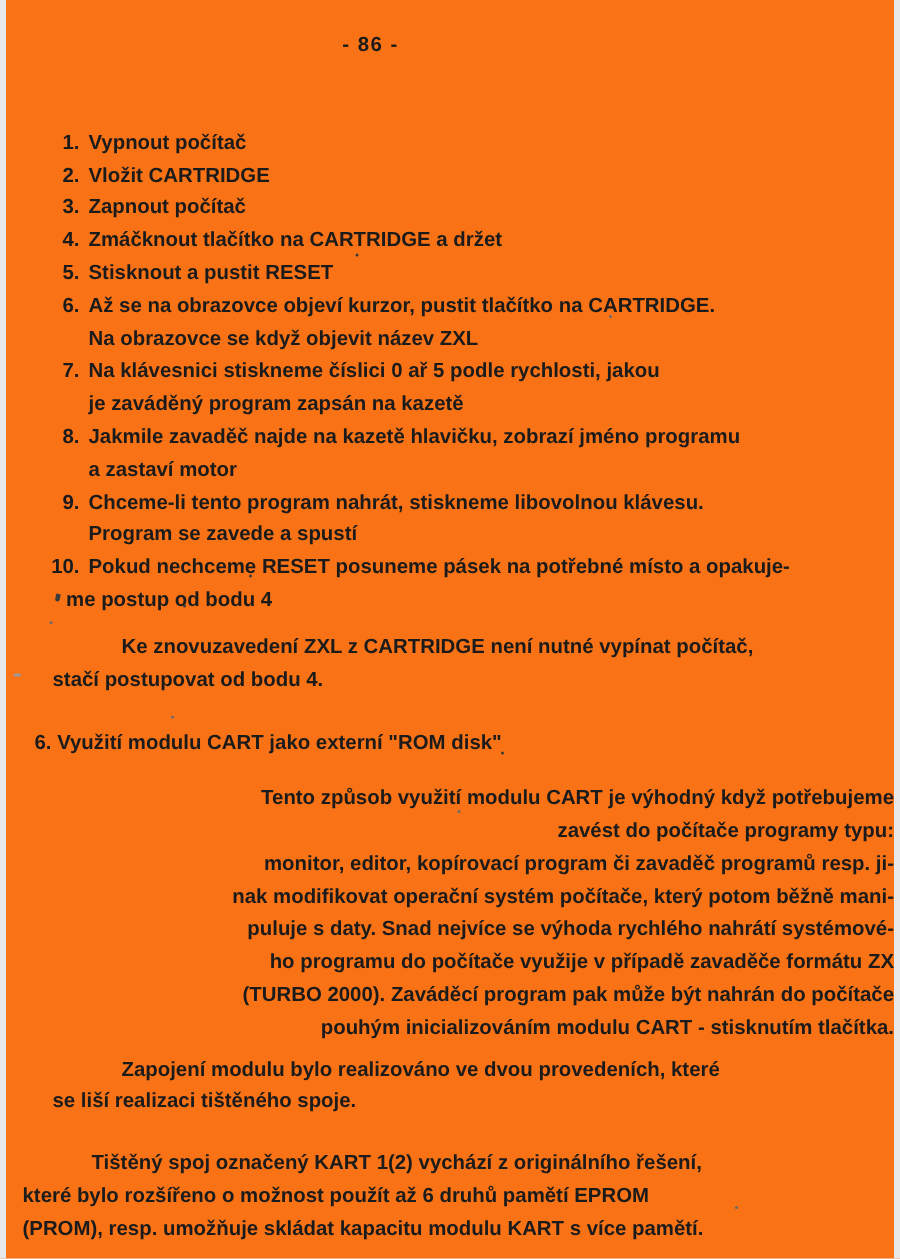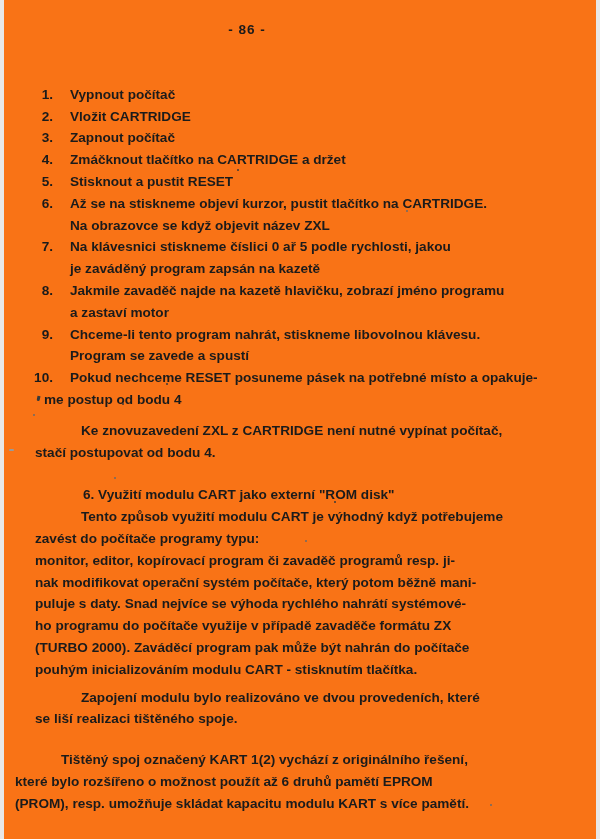--- a/index.html
+++ b/index.html
@@ -18,49 +18,49 @@
     padding-top:19px;
     height:21.8px;line-height:21.8px;
     text-align:center;
     padding-right:106px;
     letter-spacing:1px;
     white-space:pre;
   }
   .list{margin-top:43px;padding-left:25px;}
   .row{display:flex;height:21.8px;line-height:21.8px;white-space:pre;}
   .num{flex:none;width:24px;text-align:right;}
-  .txt{margin-left:17px;}
+  .txt{margin-left:6px;}
   .txt.pull{margin-left:-9px;}
   .para{padding-left:31px;}
   .line{height:21.8px;line-height:21.8px;white-space:pre;}
   .ind{padding-left:46px;}
   .p-reload{margin-top:9px;}
-  .heading{margin-top:21px;padding-left:36px;height:21.8px;line-height:21.8px;white-space:pre;margin-left:43px;}
-  .p-usage{}
+  .heading{margin-top:21px;padding-left:19px;height:21.8px;line-height:21.8px;white-space:pre;}
+  .p-usage{margin-top:15px;text-align:right;}
   .p-versions{margin-top:6px;}
   .p-kart{margin-top:19px;padding-left:11px;}
   .noise{position:absolute;background:#3a3a3a;width:2px;height:2px;border-radius:50%;}
   .noise.comma{width:3px;height:5px;border-radius:0 0 3px 3px;transform:rotate(12deg);}
   .noise.dash{width:5px;height:2px;background:#9a9a9a;border-radius:1px;}
   .noise.soft{background:#6a6a6a;}
 </style>
 </head>
 <body>
 
 <div class="page">
 
   <div class="pageno">- 86 -</div>
 
   <div class="list">
     <div class="row"><span class="num">1.</span><span class="txt">Vypnout počítač</span></div>
     <div class="row"><span class="num">2.</span><span class="txt">Vložit CARTRIDGE</span></div>
     <div class="row"><span class="num">3.</span><span class="txt">Zapnout počítač</span></div>
     <div class="row"><span class="num">4.</span><span class="txt">Zmáčknout tlačítko na CARTRIDGE a držet</span></div>
     <div class="row"><span class="num">5.</span><span class="txt">Stisknout a pustit RESET</span></div>
-    <div class="row"><span class="num">6.</span><span class="txt">Až se na stiskneme objeví kurzor, pustit tlačítko na CARTRIDGE.</span></div>
+    <div class="row"><span class="num">6.</span><span class="txt">Až se na obrazovce objeví kurzor, pustit tlačítko na CARTRIDGE.</span></div>
     <div class="row"><span class="num"></span><span class="txt">Na obrazovce se když objevit název ZXL</span></div>
     <div class="row"><span class="num">7.</span><span class="txt">Na klávesnici stiskneme číslici 0 ař 5 podle rychlosti, jakou</span></div>
     <div class="row"><span class="num"></span><span class="txt">je zaváděný program zapsán na kazetě</span></div>
     <div class="row"><span class="num">8.</span><span class="txt">Jakmile zavaděč najde na kazetě hlavičku, zobrazí jméno programu</span></div>
     <div class="row"><span class="num"></span><span class="txt">a zastaví motor</span></div>
     <div class="row"><span class="num">9.</span><span class="txt">Chceme-li tento program nahrát, stiskneme libovolnou klávesu.</span></div>
     <div class="row"><span class="num"></span><span class="txt">Program se zavede a spustí</span></div>
     <div class="row"><span class="num">10.</span><span class="txt">Pokud nechceme RESET posuneme pásek na potřebné místo a opakuje-</span></div>
     <div class="row"><span class="num"></span><span class="txt pull">me postup od bodu 4</span></div>
   </div>

